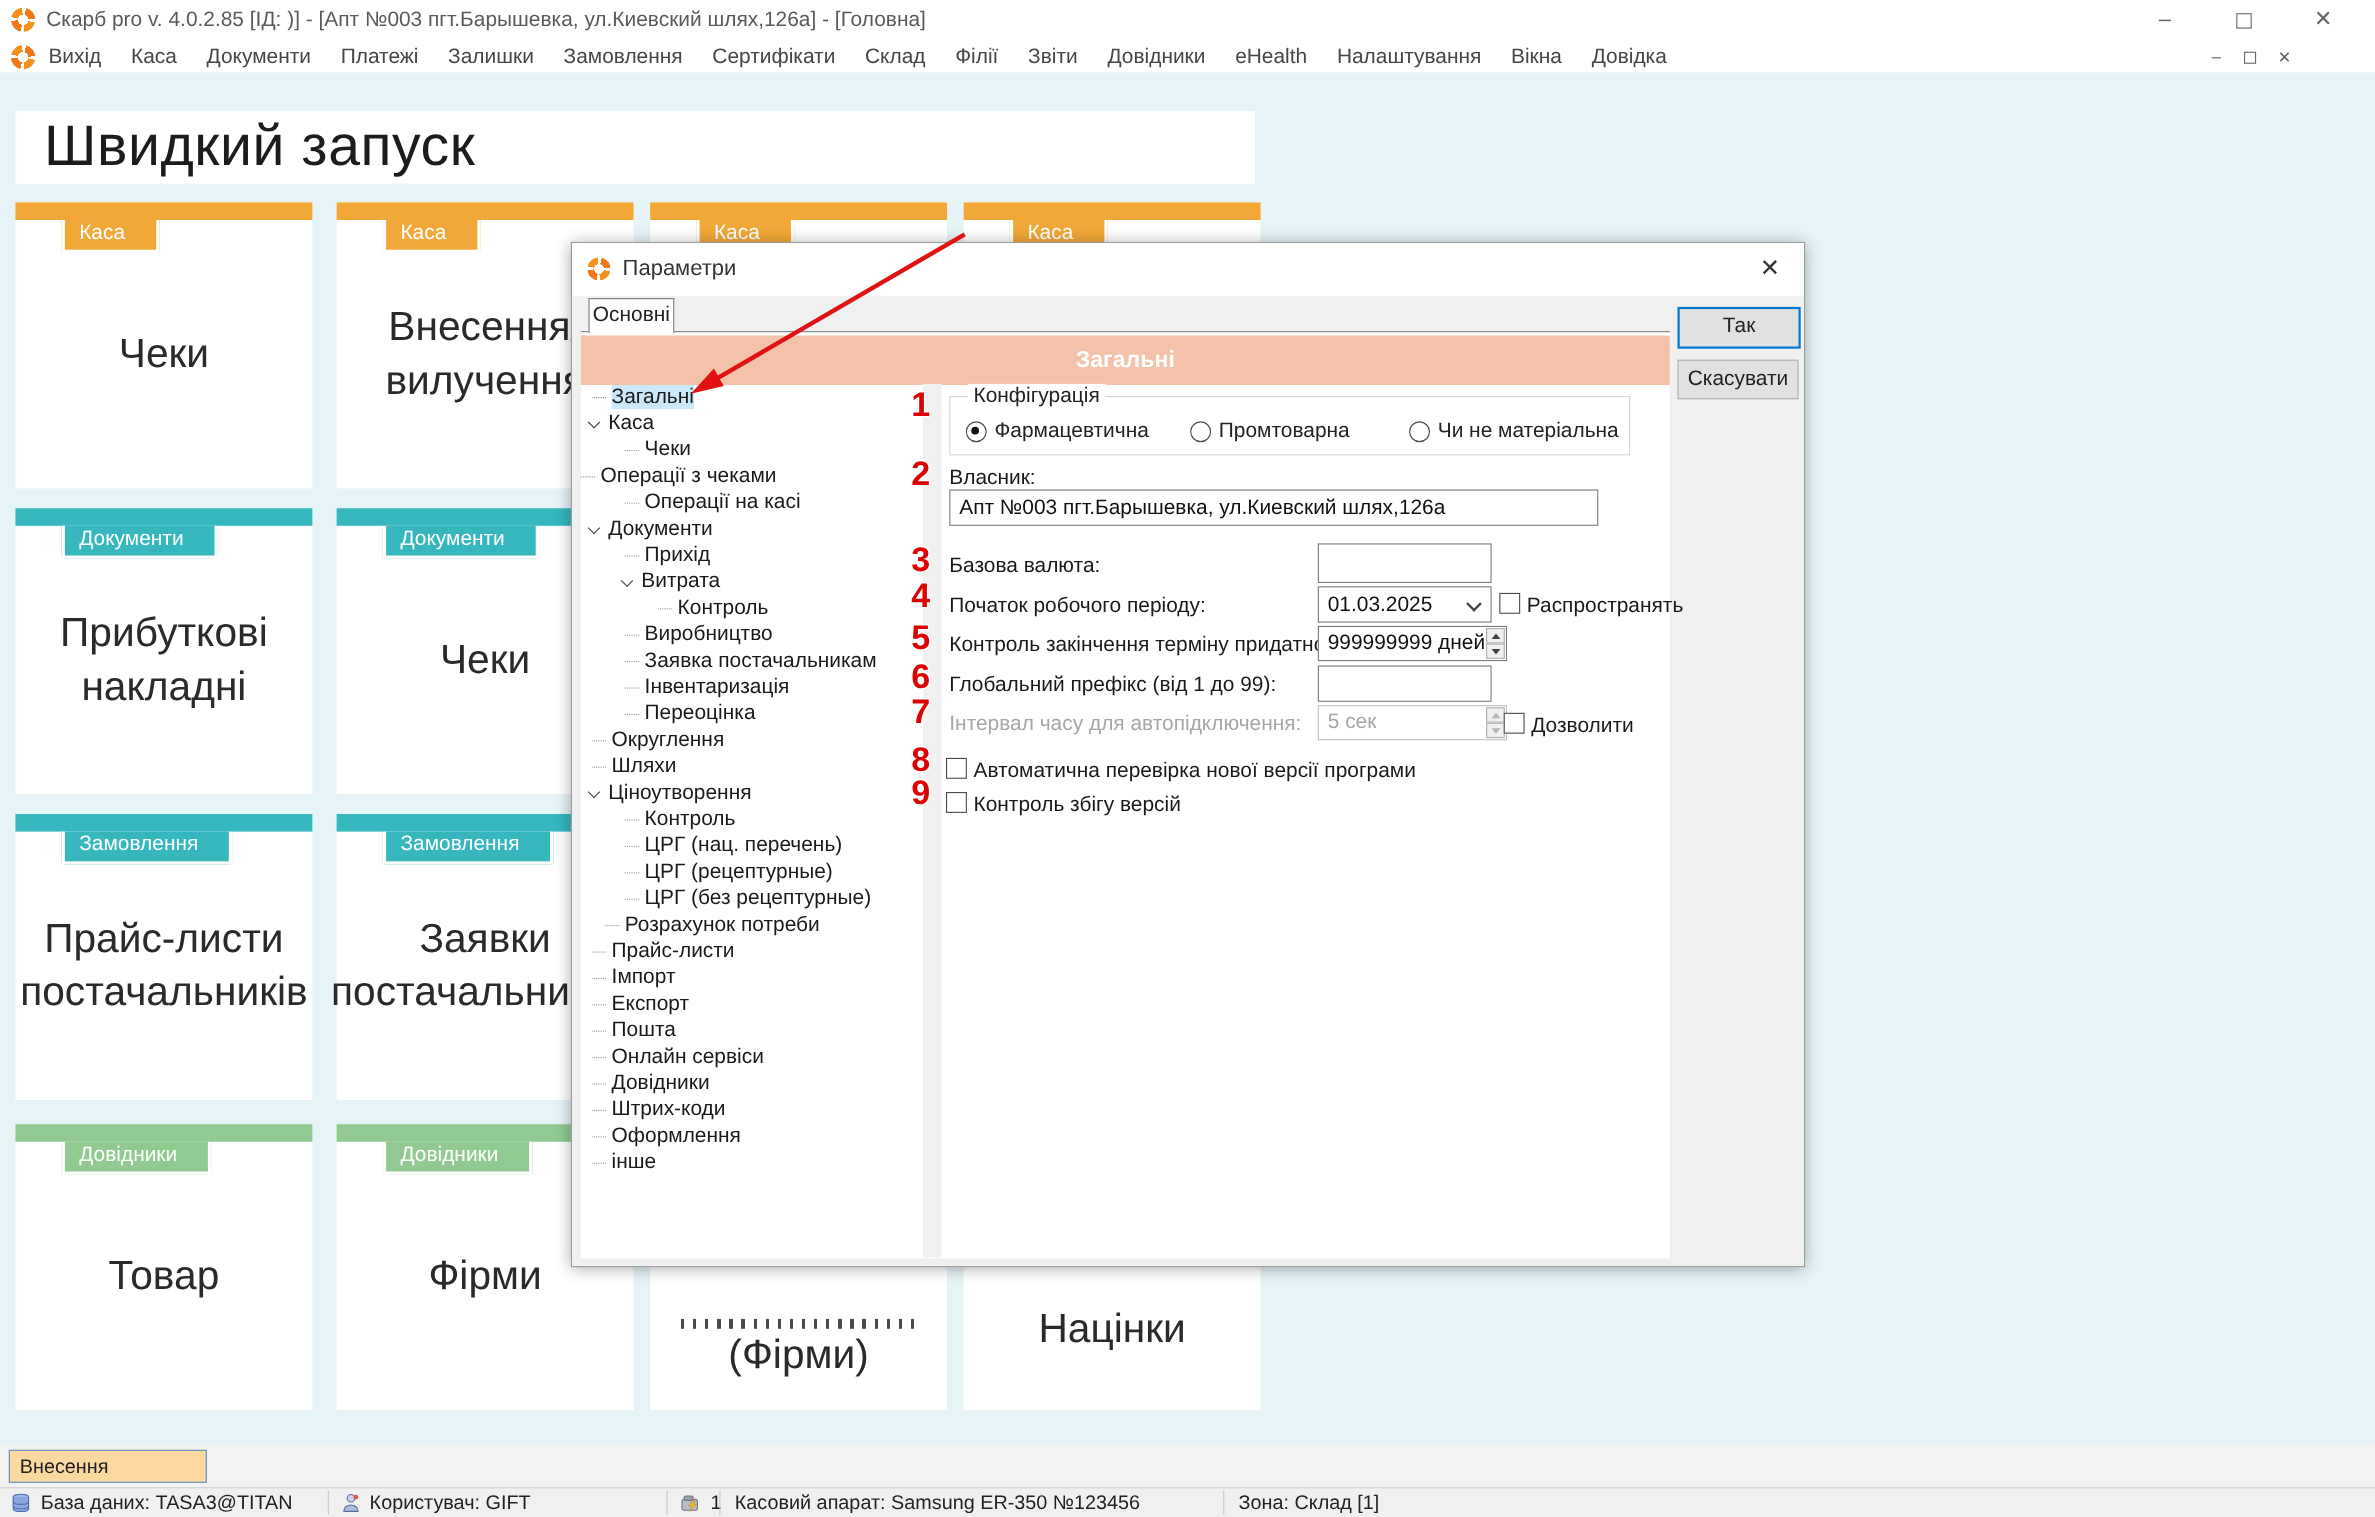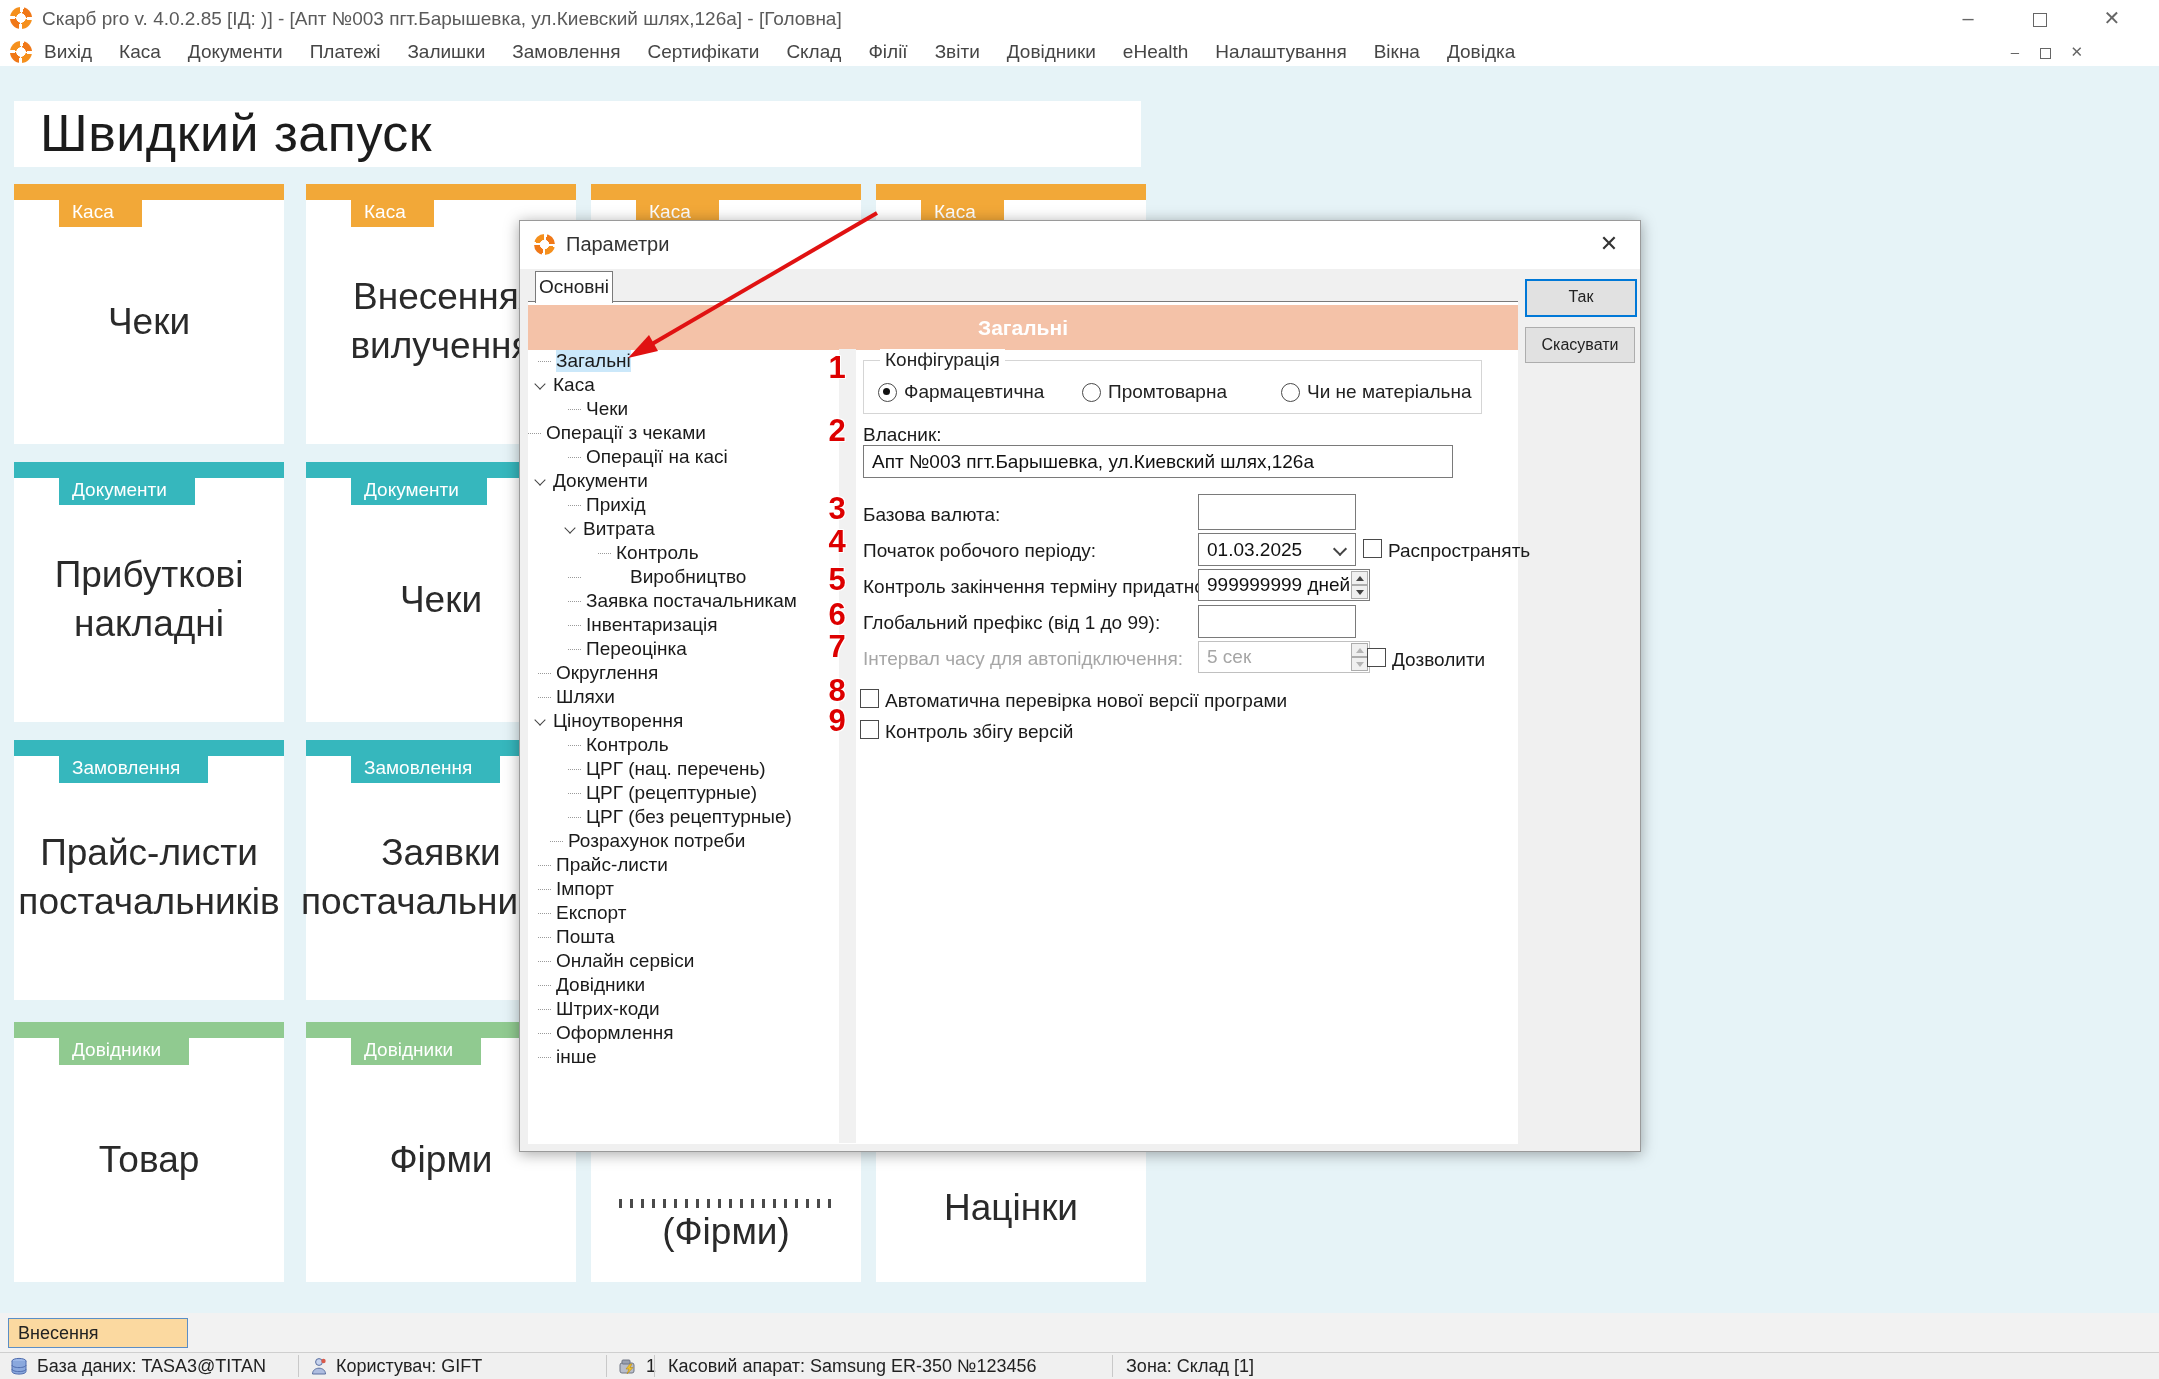--- a/index.html
+++ b/index.html
@@ -43,21 +43,21 @@
   .dlg-titlebar{position:absolute;left:0;top:0;width:100%;height:48px;background:#fff;}
   .dlg-title{position:absolute;left:46px;top:12px;font-size:20px;color:#333;}
   .dlg-close{position:absolute;right:16px;top:10px;font-size:22px;color:#333;width:30px;text-align:center;}
   .dlg-tab{position:absolute;left:15px;top:50px;width:76px;height:31px;background:#fff;border:1px solid #7a7a7a;border-bottom:none;
            text-align:center;line-height:30px;z-index:3;}
   .dlg-panel{position:absolute;left:8px;top:80px;width:990px;height:842px;background:#fff;border-top:1px solid #7a7a7a;z-index:1;}
   .dlg-header{position:absolute;left:0;top:3px;width:100%;height:45px;background:#f4c2a8;color:#fff;font-size:21px;font-weight:bold;
               display:flex;align-items:center;justify-content:center;}
   .dlg-scroll{position:absolute;left:319px;top:128px;width:17px;height:794px;background:#f1f1f1;z-index:2;}
 
-  .btn{position:absolute;background:#e1e1e1;border:1px solid #adadad;text-align:center;font-size:16px;color:#222;}
+  .btn{position:absolute;background:#e1e1e1;border:1px solid #adadad;text-align:center;font-size:19px;color:#222;}
   .btn.default{border:2px solid #0078d7;}
 
   
   .tree{position:absolute;left:8px;top:128px;width:308px;z-index:2;}
   .tree-item{display:flex;align-items:center;height:24px;font-size:19px;color:#1a1a1a;white-space:nowrap;}
   .tree-item.sel .tl{background:#cbe8fa;}
   .chev{display:inline-block;width:7px;height:7px;border-right:1.8px solid #444;border-bottom:1.8px solid #444;
         transform:rotate(45deg);margin:0 9px 3px 0;flex:none;}
   .leader{display:inline-block;width:13px;border-top:1px dotted #9a9a9a;margin-right:5px;flex:none;}
 
@@ -286,21 +286,21 @@
           <span class="tl">Прихід</span>
         </div>
         <div class="tree-item" style="padding-left: 38px;">
           <span class="chev"></span>
           <span class="tl">Витрата</span>
         </div>
         <div class="tree-item" style="padding-left: 70px;">
           <span class="leader"></span>
           <span class="tl">Контроль</span>
         </div>
-        <div class="tree-item" style="padding-left: 40px; gap: 44px;">
+        <div class="tree-item" style="padding-left: 40px;">
           <span class="leader"></span>
           <span class="tl">Виробництво</span>
         </div>
         <div class="tree-item" style="padding-left: 40px;">
           <span class="leader"></span>
           <span class="tl">Заявка постачальникам</span>
         </div>
         <div class="tree-item" style="padding-left: 40px;">
           <span class="leader"></span>
           <span class="tl">Інвентаризація</span>

